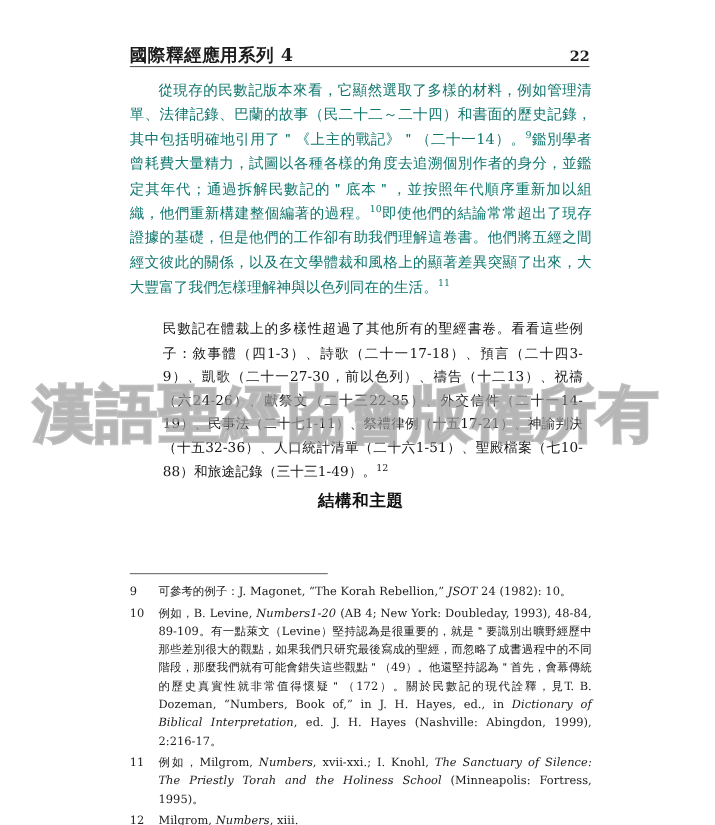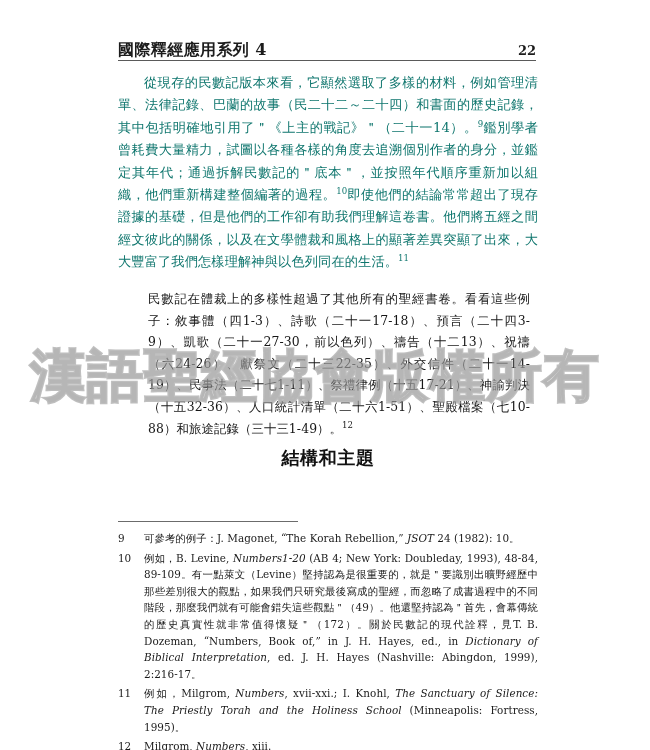--- a/index.html
+++ b/index.html
@@ -95,21 +95,21 @@
     color: #161616;
   }
 
   
   .section-head {
     position: absolute;
     left: 118px;
     top: 446px;
     width: 420px;
     text-align: center;
-    font-size: 18px;
+    font-size: 15px;
     font-weight: 700;
     letter-spacing: 0.6px;
     color: #111;
   }
 
   .after-head {
     position: absolute;
     left: 118px;
     top: 476px;
     width: 420px;

